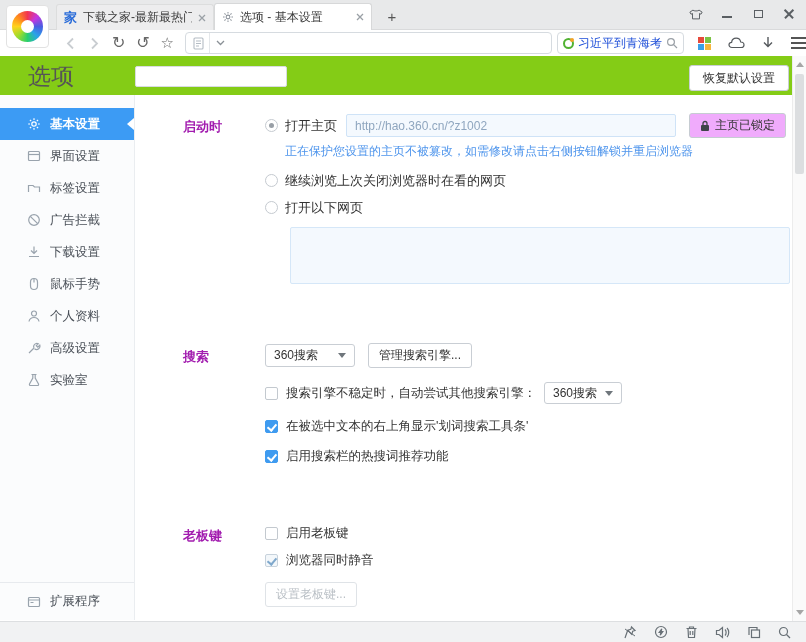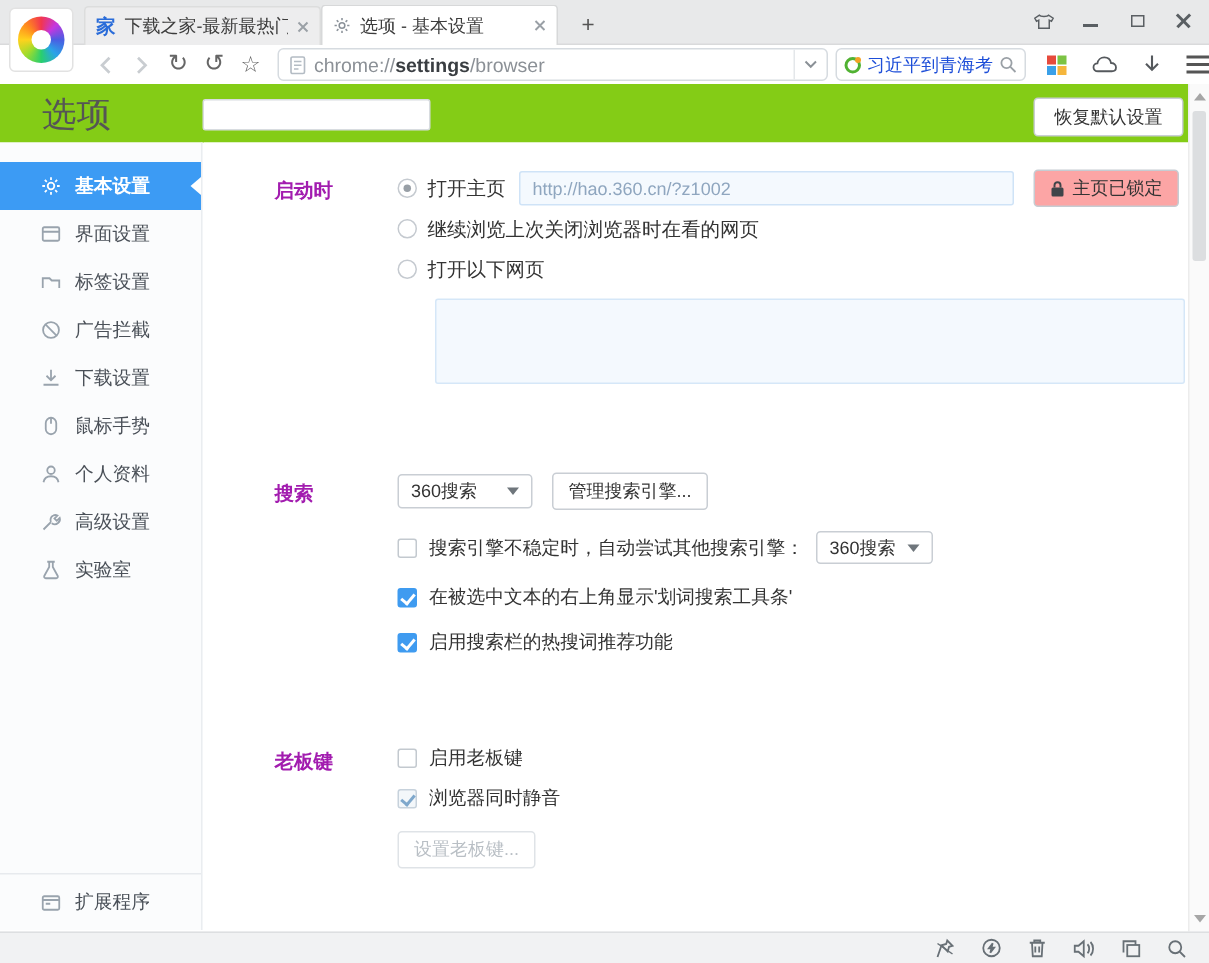--- a/index.html
+++ b/index.html
@@ -111,21 +111,21 @@
     border-right:2px solid #fff; border-bottom:2px solid #fff; transform:rotate(40deg); }
   .checkbox.checked.dim { background:#f3f7fa; border-color:#c7d2dc; }
   .checkbox.checked.dim::after { border-color:#7fa8cc; }
 
   .opt-label { font-size:13px; color:#333; }
   .cb-label { font-size:12.5px; color:#333; }
 
   .hp-input { width:330px; height:23px; margin-left:9px; background:#f4f9fe;
     border:1px solid #cfe3f7; border-radius:2px; color:#8fa6bf; font-size:12px;
     padding:0 8px; outline:none; }
-  .lock-btn { height:25px; margin-left:13px; padding:0 10px; background:#fca5a5;
+  .lock-btn { height:25px; margin-left:13px; padding:0 10px; background:#f0abfc;
     border:1px solid #c6ccd2; border-radius:3px; display:inline-flex; align-items:center;
     gap:5px; font-size:12px; color:#333; font-family:inherit; }
   .note { margin:4px 0 7px 20px; font-size:12px; color:#4d94ec; }
   .pages-box { display:block; margin:6px 0 0 25px; width:500px; height:57px;
     background:#f4f9fe; border:1px solid #d5e7f8; border-radius:2px; resize:none; outline:none; }
 
   .select { height:23px; border:1px solid #c9ced4; border-radius:3px; background:#fff;
     display:inline-flex; align-items:center; justify-content:space-between; padding:0 8px;
     font-size:12px; color:#333; }
   .caret { width:0; height:0; border-left:4px solid transparent; border-right:4px solid transparent;
@@ -217,21 +217,20 @@
   <span class="nav-btn glyph-btn">↺</span>
   <span class="nav-btn star-btn">☆</span>
 
   <div class="urlbar">
     <span class="url-ico">
       <svg width="11" height="13" viewBox="0 0 11 13" fill="none" stroke="#b4bcc4" stroke-width="1.1">
         <rect x="1" y="1" width="9" height="11" rx="1"></rect>
           <path d="M3 4 H8 M3 6.5 H8 M3 9 H6"></path>
       </svg>
     </span>
-    <span class="url-text"><span class="url-gray">chrome://</span><span class="url-bold">settings</span><span class="url-gray">/browser</span></span>
     <span class="url-caret-box">
       <svg width="9" height="6" viewBox="0 0 9 6" fill="none" stroke="#8a9096" stroke-width="1.3">
           <path d="M1 1 L4.5 4.5 L8 1"></path>
         </svg>
     </span>
   </div>
 
   <div class="searchbox">
     <span class="s360"></span>
     <span class="search-query">习近平到青海考</span>
@@ -355,20 +354,21 @@
         <span class="opt-label">打开主页</span>
         <input class="hp-input" readonly="" value="http://hao.360.cn/?z1002" style="">
         <button class="lock-btn">
           <svg width="10" height="12" viewBox="0 0 10 12">
             <rect x="1" y="5" width="8" height="6" rx="1" fill="#3f4449"></rect>
             <path d="M3 5 V3.5 C3 2.3 3.9 1.5 5 1.5 C6.1 1.5 7 2.3 7 3.5 V5" fill="none" stroke="#3f4449" stroke-width="1.3"></path>
           </svg>
           <span>主页已锁定</span>
         </button>
       </div>
+      <div class="note">正在保护您设置的主页不被篡改，如需修改请点击右侧按钮解锁并重启浏览器</div>
       <div class="row" style="height:27px;">
         <span class="radio"></span>
         <span class="opt-label">继续浏览上次关闭浏览器时在看的网页</span>
       </div>
       <div class="row" style="height:27px;">
         <span class="radio"></span>
         <span class="opt-label">打开以下网页</span>
       </div>
       <textarea class="pages-box" style=""></textarea>
     </div>

